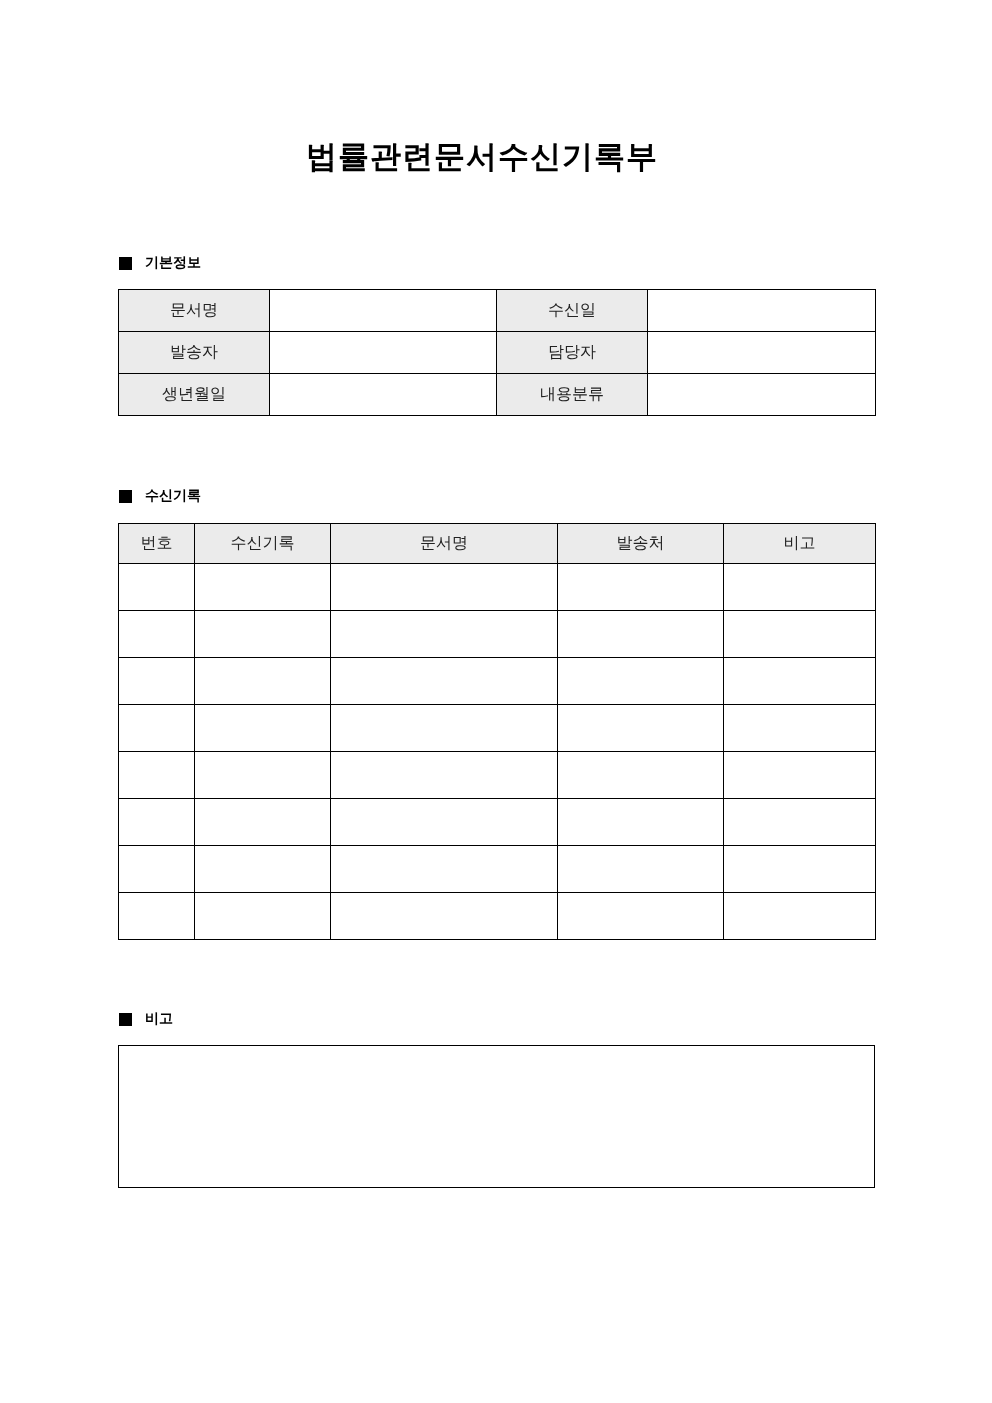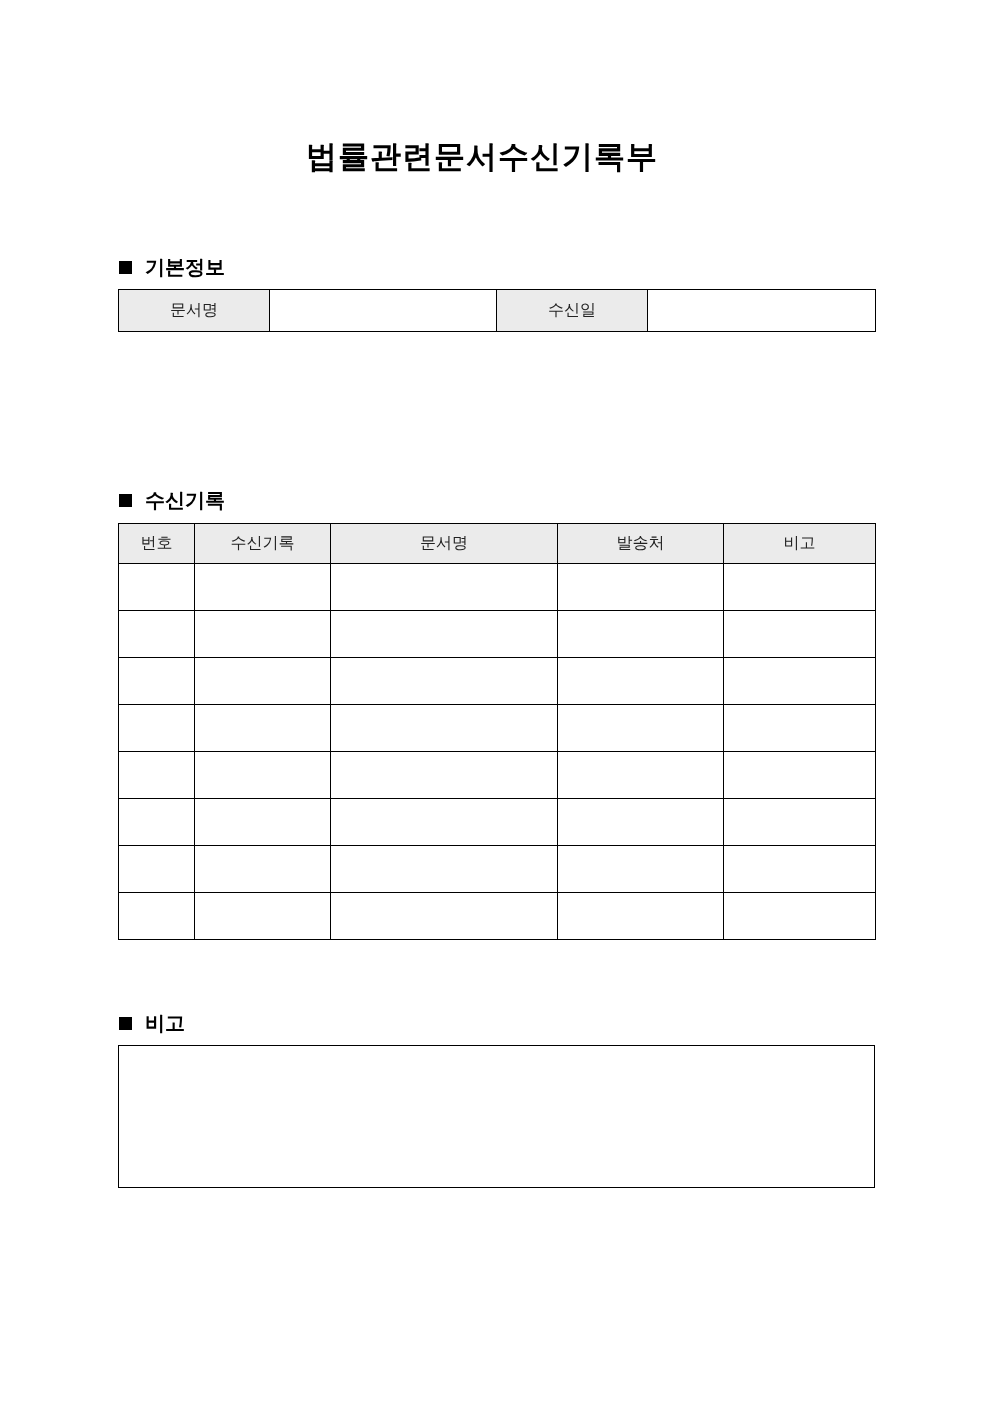--- a/index.html
+++ b/index.html
@@ -5,21 +5,21 @@
     html, body { margin: 0; padding: 0; background: #ffffff; }
     body {
       width: 992px; height: 1403px; position: relative; overflow: hidden;
       font-family: "DejaVu Sans", "Liberation Sans", sans-serif; color: #000;
     }
     .title {
       position: absolute; left: 0; top: 136px; width: 964px; text-align: center;
       font-size: 31px; font-weight: bold; letter-spacing: 1px;
     }
     .section-head {
-      position: absolute; left: 119px; font-size: 20px; font-weight: bold;
+      position: absolute; left: 119px; font-size: 14px; font-weight: bold;
       display: flex; align-items: center;
     }
     .section-head .sq {
       display: inline-block; width: 13px; height: 13px; background: #000;
       margin-right: 13px;
     }
     table { border-collapse: collapse; position: absolute; left: 118px; table-layout: fixed; }
     td, th {
       border: 1px solid #000; padding: 9px; font-weight: normal; font-size: 16px;
       text-align: center; vertical-align: middle; color: #222;
@@ -50,20 +50,32 @@
     <col style="width:151px">
       <col style="width:227px">
       <col style="width:151px">
       <col style="width:228px">
   </colgroup>
   <tbody>
     <tr>
       <td class="lbl">문서명</td>
       <td></td>
       <td class="lbl">수신일</td>
+      <td></td>
+    </tr>
+    <tr>
+      <td class="lbl">발송자</td>
+      <td></td>
+      <td class="lbl">담당자</td>
+      <td></td>
+    </tr>
+    <tr>
+      <td class="lbl">생년월일</td>
+      <td></td>
+      <td class="lbl">내용분류</td>
       <td></td>
     </tr>
   </tbody>
 </table>
 
 <div class="section-head" style="top:487px;justify-content:space-between;">
   <span class="sq"></span>
   <span>수신기록</span>
 </div>
 

